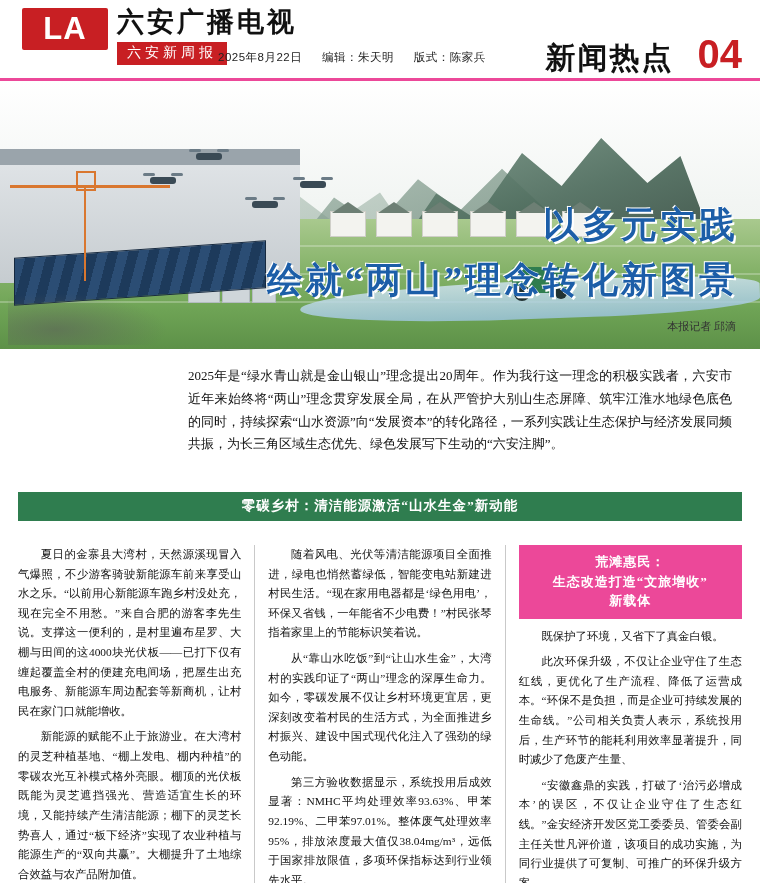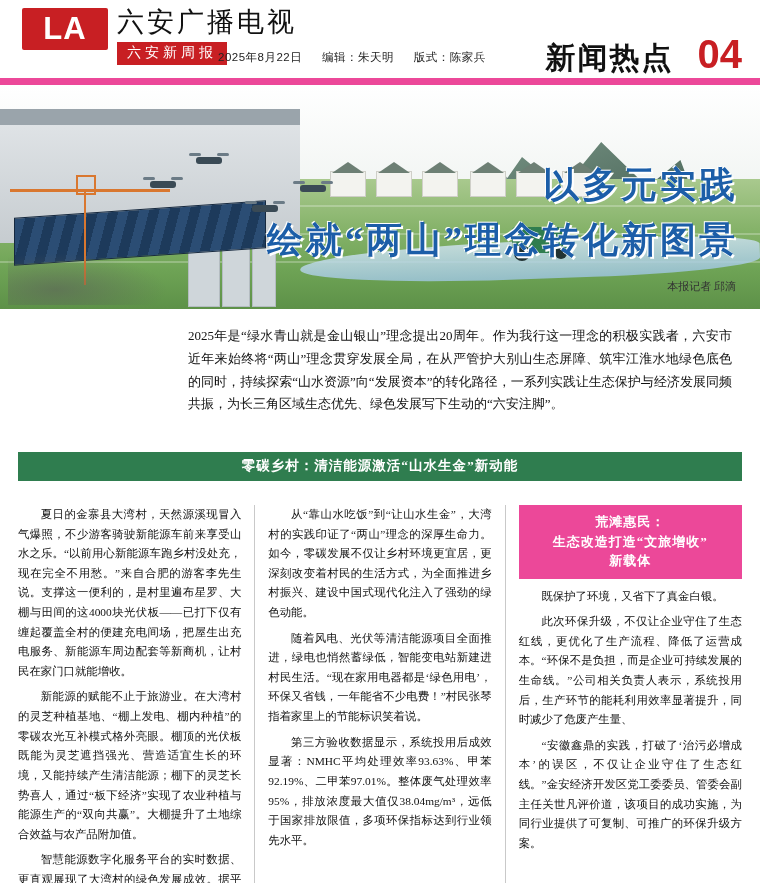--- a/index.html
+++ b/index.html
@@ -7,48 +7,48 @@
     width:760px;height:883px;
     background:#ffffff;
     font-family:"Liberation Serif", serif;
     color:#111;
     overflow:hidden;
     position:relative;
   }
   .page{position:relative;width:760px;height:883px;overflow:hidden;}
 
   
-  .masthead{position:relative;height:78px;border-bottom:7px solid #ec4899;}
+  .masthead{position:relative;height:78px;border-bottom:3px solid #ec4899;}
   .logo-block{position:absolute;left:22px;top:8px;display:flex;align-items:flex-start;}
   .logo-la{
     width:86px;height:42px;background:#c81f23;color:#fff;
     font-family:"Liberation Sans",sans-serif;font-weight:bold;font-size:31px;
     display:flex;align-items:center;justify-content:center;letter-spacing:1px;
     border-radius:2px;
   }
   .logo-text{margin-left:9px;}
   .logo-title{
-    font-size:27px;font-weight:normal;letter-spacing:3px;color:#111;
+    font-size:27px;font-weight:bold;letter-spacing:3px;color:#111;
     font-family:"Liberation Serif",serif;line-height:1.1;
   }
   .logo-sub{
     margin-top:4px;background:#c81f23;color:#fff;font-size:14px;letter-spacing:4px;
     padding:2px 10px 3px 10px;display:inline-block;font-family:"Liberation Serif",serif;
   }
   .masthead-meta{
     position:absolute;left:218px;top:50px;font-size:11.5px;color:#222;
     font-family:"Liberation Sans",sans-serif;letter-spacing:0.5px;
   }
   .masthead-meta span{margin-right:16px;}
   .masthead-right{position:absolute;right:18px;top:34px;display:flex;align-items:baseline;}
   .mh-section{font-size:30px;font-weight:bold;letter-spacing:2px;color:#111;}
   .mh-page{font-size:40px;font-weight:bold;color:#c81f23;margin-left:24px;font-family:"Liberation Sans",sans-serif;line-height:1;}
 
   
-  .hero{position:relative;height:224px;width:760px;overflow:hidden;background:#dfe7e2;}
+  .hero{position:relative;height:268px;width:760px;overflow:hidden;background:#dfe7e2;}
   .hero-sky{position:absolute;inset:0;background:linear-gradient(#ffffff 0%,#f2f5f3 45%,#e7eee8 100%);}
   .mtn{position:absolute;}
   .mtn1{right:40px;top:30px;width:330px;height:150px;
     background:linear-gradient(160deg,#7e9c8c 0%,#4d6b5c 55%,#32473c 100%);
     clip-path:polygon(0% 100%,14% 55%,26% 72%,40% 28%,52% 50%,64% 18%,78% 48%,88% 30%,100% 100%);
     opacity:.92;}
   .mtn2{right:180px;top:54px;width:300px;height:130px;
     background:linear-gradient(160deg,#9fb6a8 0%,#5d7a6b 100%);
     clip-path:polygon(0% 100%,18% 48%,32% 70%,46% 34%,60% 58%,74% 26%,88% 56%,100% 100%);
     opacity:.75;}
@@ -194,22 +194,22 @@
     <div class="col">
       <p>夏日的金寨县大湾村，天然源溪现冒入气爆照，不少游客骑驶新能源车前来享受山水之乐。“以前用心新能源车跑乡村没处充，现在完全不用愁。”来自合肥的游客李先生说。支撑这一便利的，是村里遍布星罗、大棚与田间的这4000块光伏板——已打下仅有缠起覆盖全村的便建充电间场，把屋生出充电服务、新能源车周边配套等新商机，让村民在家门口就能增收。</p>
       <p>新能源的赋能不止于旅游业。在大湾村的灵芝种植基地、“棚上发电、棚内种植”的零碳农光互补模式格外亮眼。棚顶的光伏板既能为灵芝遮挡强光、营造适宜生长的环境，又能持续产生清洁能源；棚下的灵芝长势喜人，通过“板下经济”实现了农业种植与能源生产的“双向共赢”。大棚提升了土地综合效益与农产品附加值。</p>
       <p>智慧能源数字化服务平台的实时数据、更直观展现了大湾村的绿色发展成效。据平台数据介绍，该村年均新能源发电量约360万千瓦时，不仅能100%覆盖全村53万千瓦时的年用电量，富余电量还可并网出售给国家电网。仅2025年上半年，这笔“卖电收入”就为村集体带来56万元额外收益。</p>
 
     </div>
 
     <div class="rule-v"></div>
 
     <div class="col">
+      <p>随着风电、光伏等清洁能源项目全面推进，绿电也悄然蓄绿低，智能变电站新建进村民生活。“现在家用电器都是‘绿色用电’，环保又省钱，一年能省不少电费！”村民张琴指着家里上的节能标识笑着说。</p>
       <p>从“靠山水吃饭”到“让山水生金”，大湾村的实践印证了“两山”理念的深厚生命力。如今，零碳发展不仅让乡村环境更宜居，更深刻改变着村民的生活方式，为全面推进乡村振兴、建设中国式现代化注入了强劲的绿色动能。</p>
-      <p>随着风电、光伏等清洁能源项目全面推进，绿电也悄然蓄绿低，智能变电站新建进村民生活。“现在家用电器都是‘绿色用电’，环保又省钱，一年能省不少电费！”村民张琴指着家里上的节能标识笑着说。</p>
       <p>第三方验收数据显示，系统投用后成效显著：NMHC平均处理效率93.63%、甲苯92.19%、二甲苯97.01%。整体废气处理效率95%，排放浓度最大值仅38.04mg/m³，远低于国家排放限值，多项环保指标达到行业领先水平。</p>
 
     </div>
 
     <div class="rule-v"></div>
 
     <div class="col">
       <div class="sidebar-band">
         <div>荒滩惠民：</div>
         <div>生态改造打造“文旅增收”</div>

